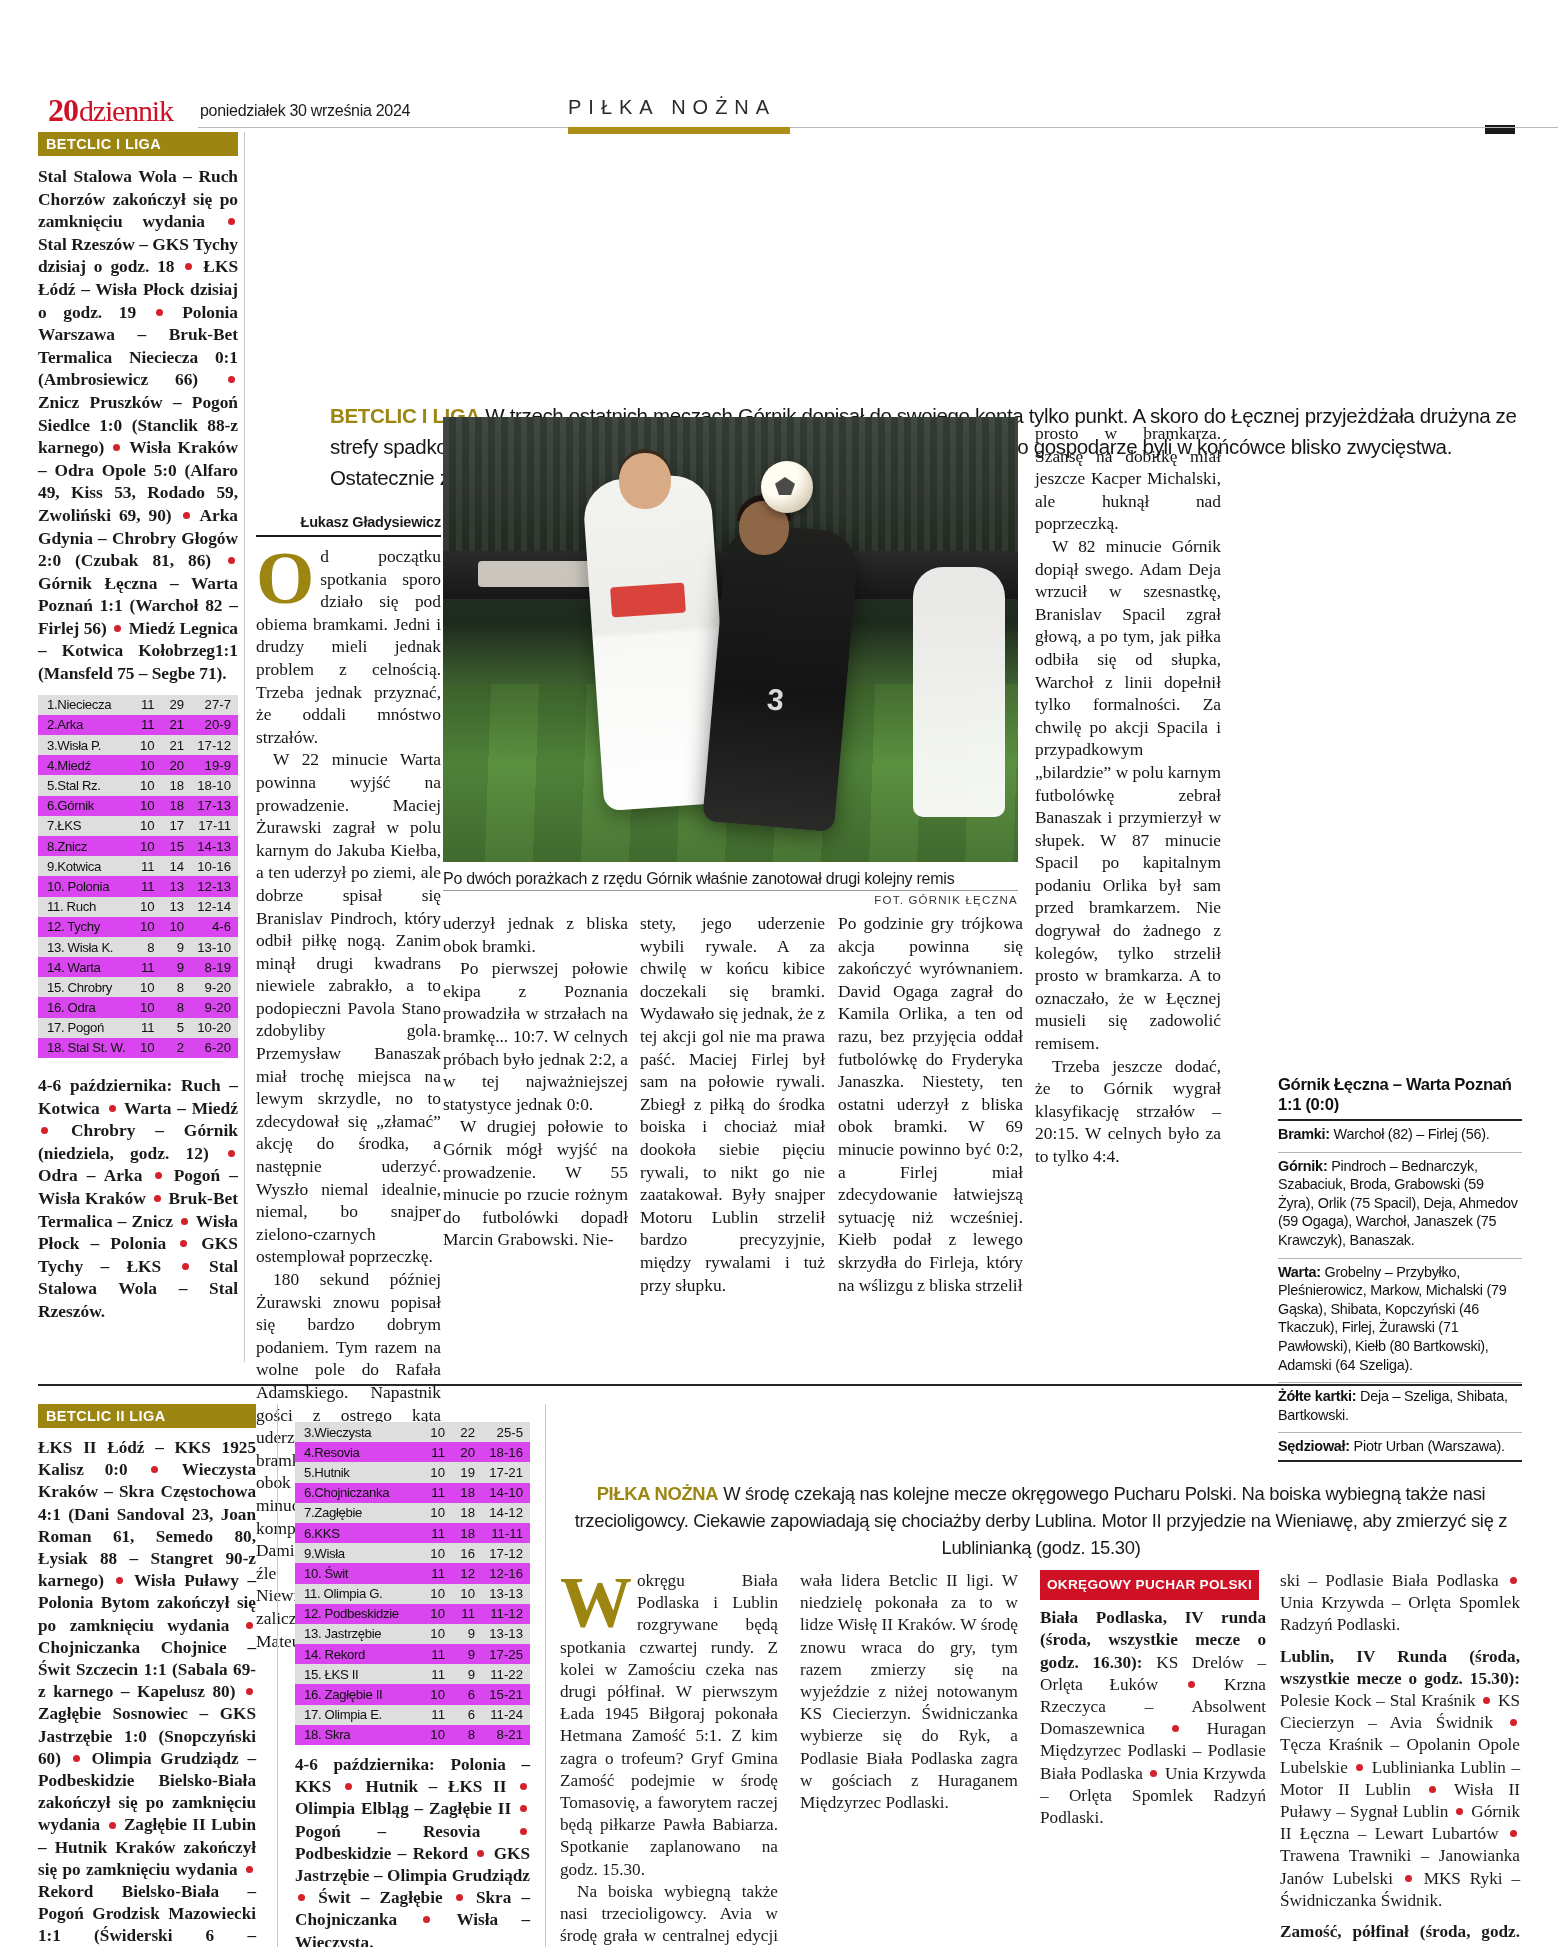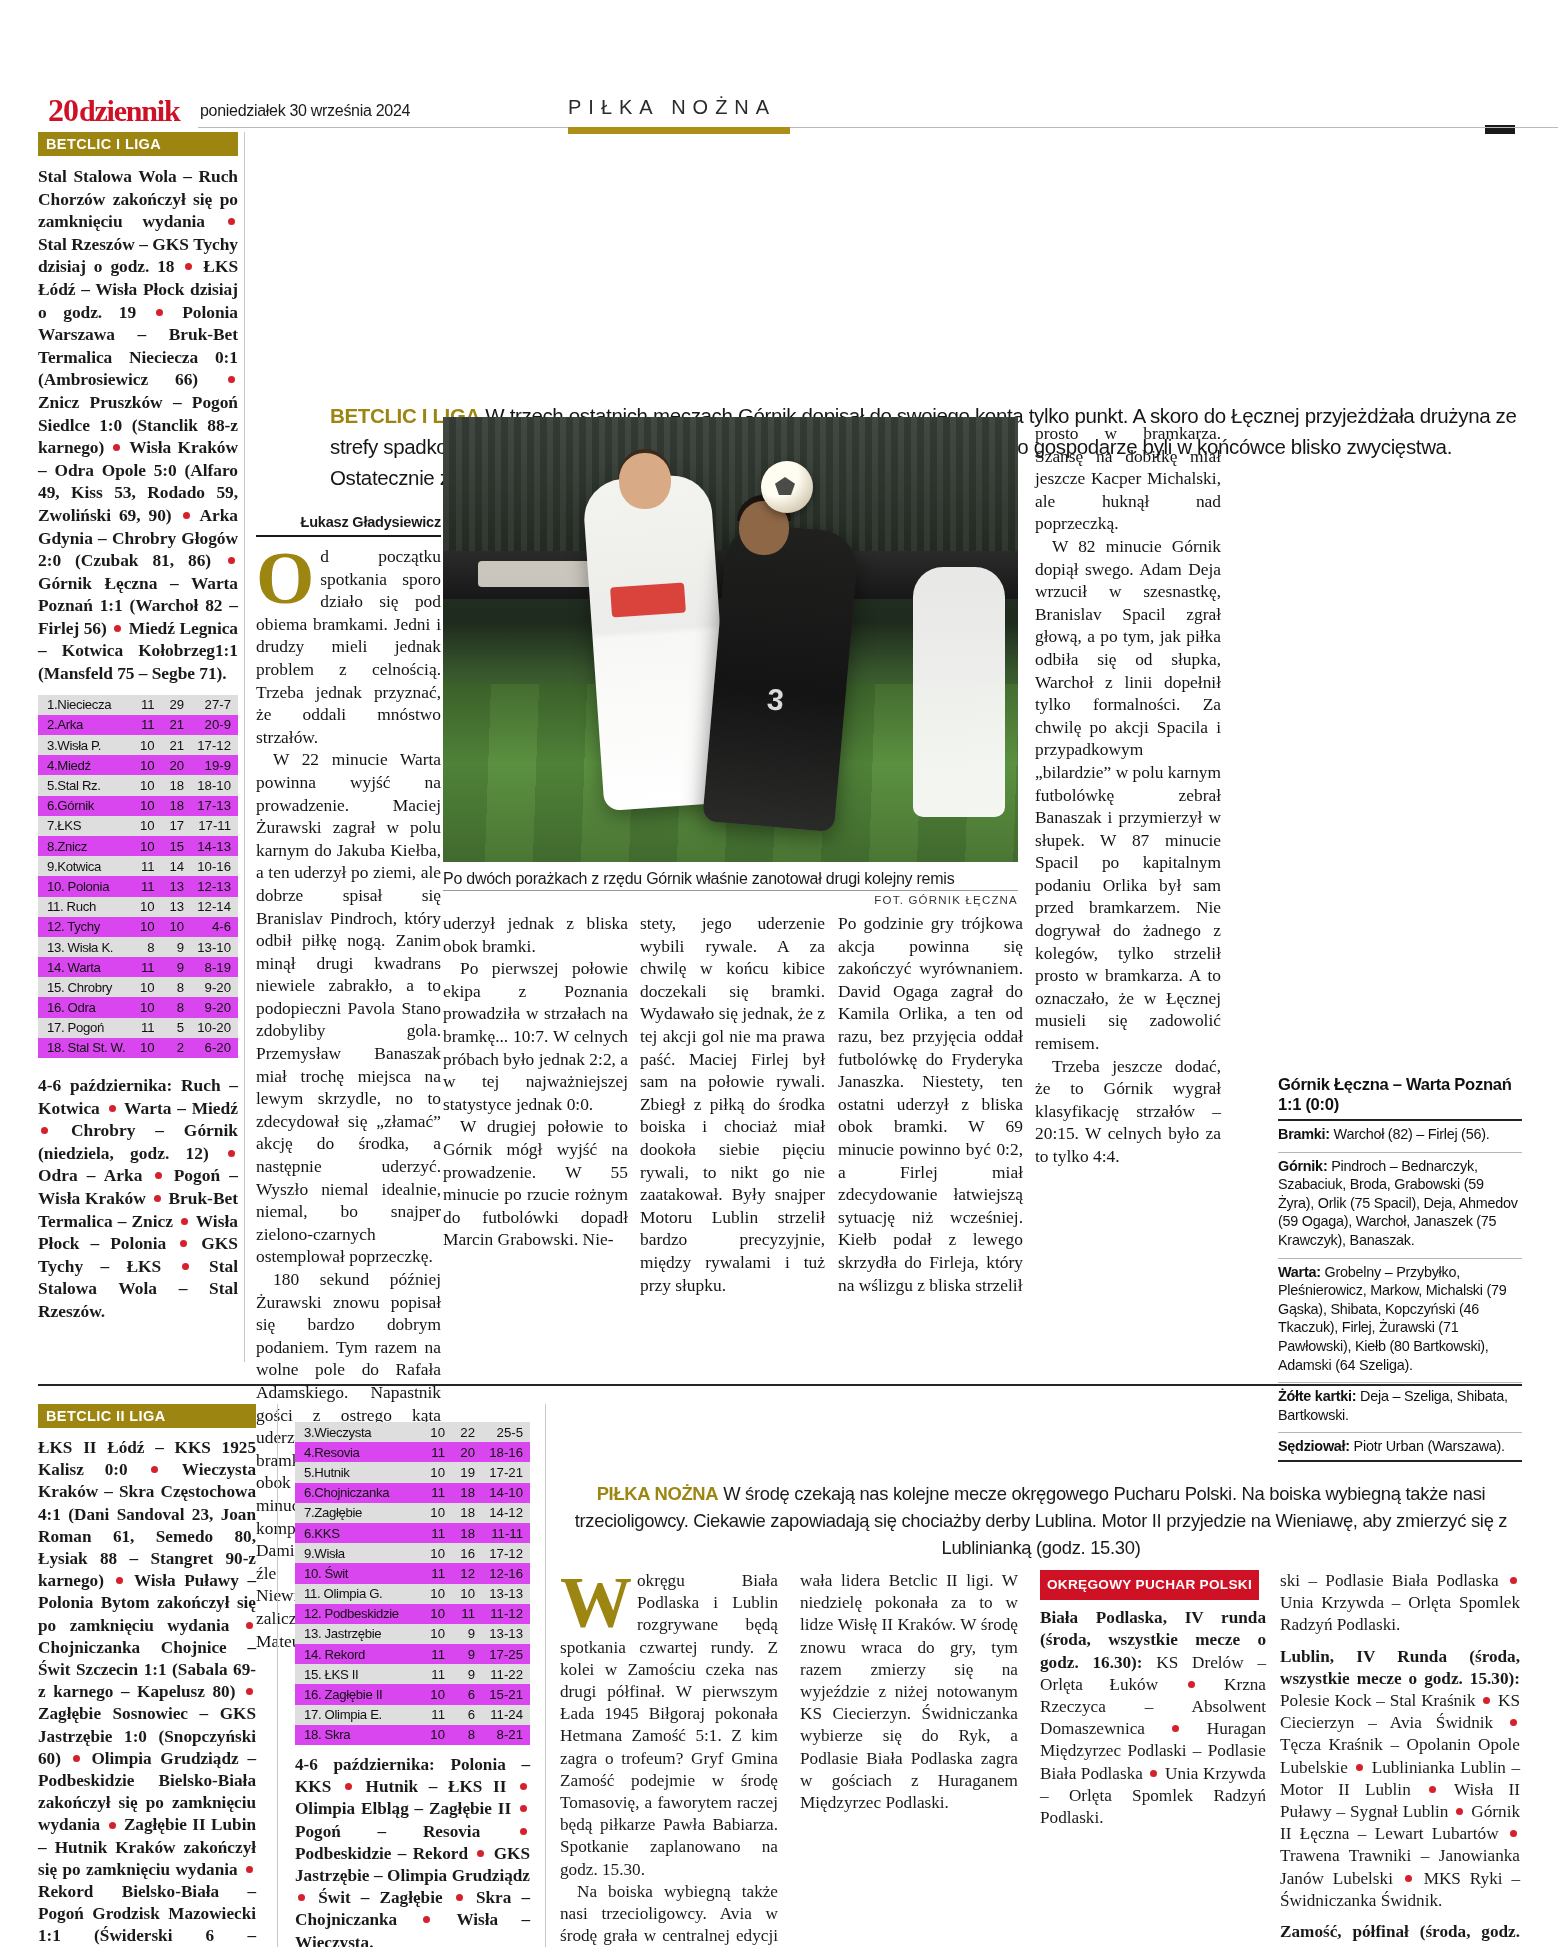--- a/index.html
+++ b/index.html
@@ -11,21 +11,21 @@
     -webkit-font-smoothing:antialiased;
     position:relative;
     overflow:hidden;
   }
   .page{position:relative;width:1558px;height:1947px;padding:16px;box-sizing:border-box;margin-top:32px;}
 
   
   .masthead{position:absolute;left:48px;top:62px;width:1470px;height:42px;}
   .logo{display:inline-flex;align-items:baseline;font-family:"Liberation Serif",serif;}
   .logo-20{font-size:32px;font-weight:700;color:#cf1126;letter-spacing:-1px;line-height:1;}
-  .logo-word{font-size:30px;font-weight:700;color:#cf1126;letter-spacing:-1.2px;line-height:1;margin-left:1px;position:relative;}
+  .logo-word{font-size:30px;font-weight:400;color:#cf1126;letter-spacing:-1.2px;line-height:1;margin-left:1px;position:relative;}
   .logo-bar{position:absolute;right:3px;bottom:2px;width:30px;height:9px;background:#1a1a1a;}
   .date{position:absolute;left:152px;top:8px;font-family:"Liberation Sans",sans-serif;font-size:16px;color:#1a1a1a;letter-spacing:-.3px;}
   .date-rule{position:absolute;left:150px;top:33px;width:1368px;height:1px;background:#b9b9b9;}
   .section-kicker{position:absolute;left:520px;top:2px;font-family:"Liberation Sans",sans-serif;font-size:20px;letter-spacing:7px;color:#2a2a2a;font-weight:400;}
   .section-underline{position:absolute;left:520px;top:33px;width:222px;height:7px;background:#ab8f17;}
 
   
   .rail{position:absolute;left:38px;top:100px;width:200px;}
   .tag{display:block;background:#9d8511;color:#fff;font-family:"Liberation Sans",sans-serif;
        font-weight:700;font-size:14.5px;letter-spacing:.4px;padding:4px 8px 4px 8px;text-transform:uppercase;}

